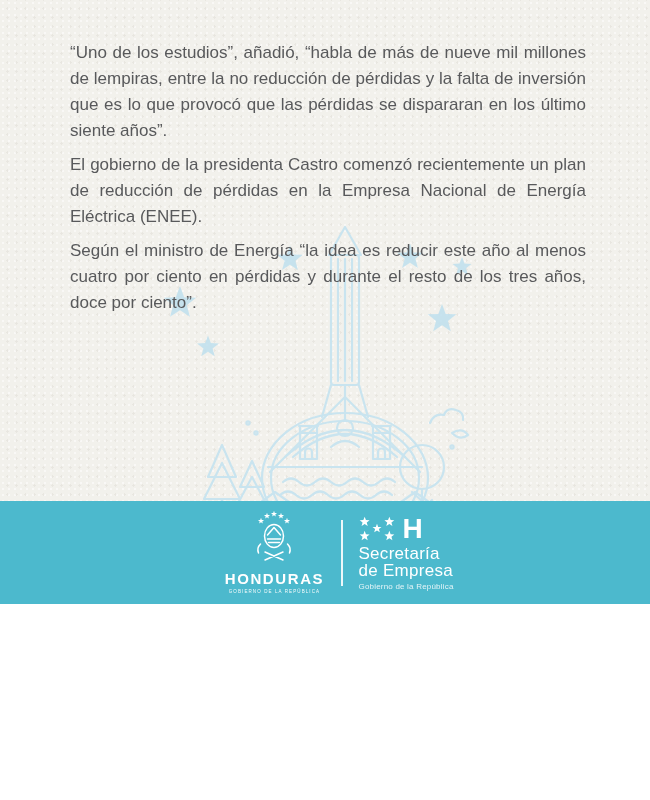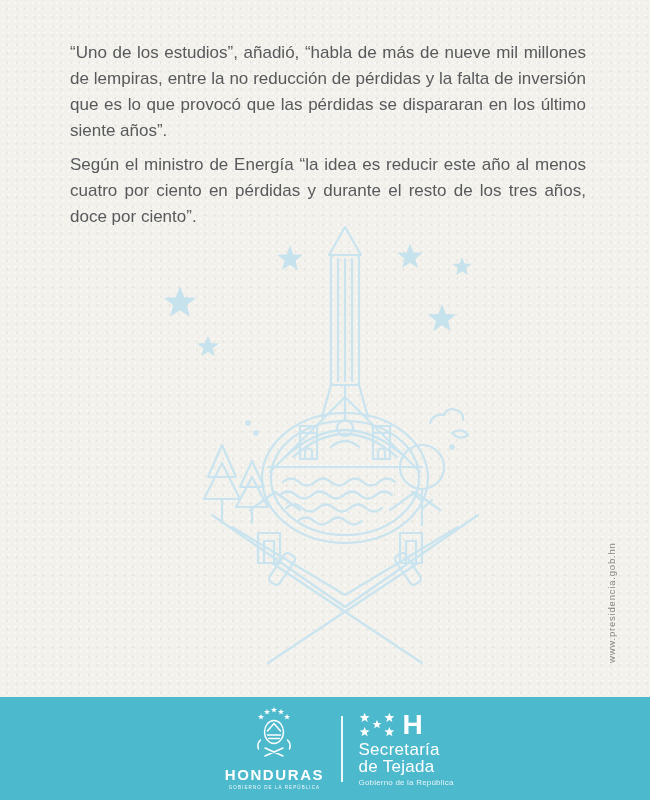--- a/index.html
+++ b/index.html
@@ -1,19 +1,19 @@
 <!DOCTYPE html>
 <html><head>
 <meta charset="utf-8">
 <style>
   html,body { margin:0; padding:0; }
   body { font-family:"Liberation Sans", sans-serif; }
 
   .page {
-    position:relative; width:650px; height:800px;
+    position:relative; width:650px; height:604px;
     background:#f2f1ec; overflow:hidden;
   }
   
   .page::before {
     content:""; position:absolute; left:0; top:0; width:650px; height:697px;
     background-image:
       radial-gradient(rgba(255,255,255,.5) 1px, transparent 1.3px),
       radial-gradient(rgba(214,211,202,.35) 1px, transparent 1.3px);
     background-size:6px 6px, 9px 9px;
     background-position:0 0, 3px 4px;
@@ -129,20 +129,21 @@
       <path d="M330,228 q4,-10 14,-8 q3,-8 12,-5 q8,2 7,10"></path>
       <path d="M352,238 q10,-6 16,2 q-8,6 -16,-2"></path>
       <circle cx="148" cy="228" r="1.6"></circle>
       <circle cx="156" cy="238" r="1.6"></circle>
       <circle cx="352" cy="252" r="1.6"></circle>
     </g>
   </svg>
 
   <div class="article">
     <p>“Uno de los estudios”, añadió, “habla de más de nueve mil millones de lempiras, entre la no reducción de pérdidas y la falta de inversión que es lo que provocó que las pérdidas se dispararan en los último siente años”.</p>
+    <p>El gobierno de la presidenta Castro comenzó recientemente un plan de reducción de pérdidas en la Empresa Nacional de Energía Eléctrica (ENEE).</p>
     <p>Según el ministro de Energía “la idea es reducir este año al menos cuatro por ciento en pérdidas y durante el resto de los tres años, doce por ciento”.</p>
   </div>
 
   <div class="url-vertical">www.presidencia.gob.hn</div>
 
   <div class="footer">
 
     <div class="gov-logo">
       <svg width="46" height="52" viewBox="0 0 46 52" aria-hidden="true">
         <defs>
@@ -179,18 +180,18 @@
             <use href="#fstar" transform="translate(7,7) scale(0.55)"></use>
             <use href="#fstar" transform="translate(33,7) scale(0.55)"></use>
             <use href="#fstar" transform="translate(20,14) scale(0.5)"></use>
             <use href="#fstar" transform="translate(7,22) scale(0.55)"></use>
             <use href="#fstar" transform="translate(33,22) scale(0.55)"></use>
           </g>
         </svg>
         <span class="h-mark">H</span>
       </div>
       <div class="prensa-title">Secretaría</div>
-      <div class="prensa-title">de Tejada</div>
+      <div class="prensa-title">de Empresa</div>
       <div class="prensa-tagline">Gobierno de la República</div>
     </div>
 
   </div>
 </div>
 
 </body></html>

